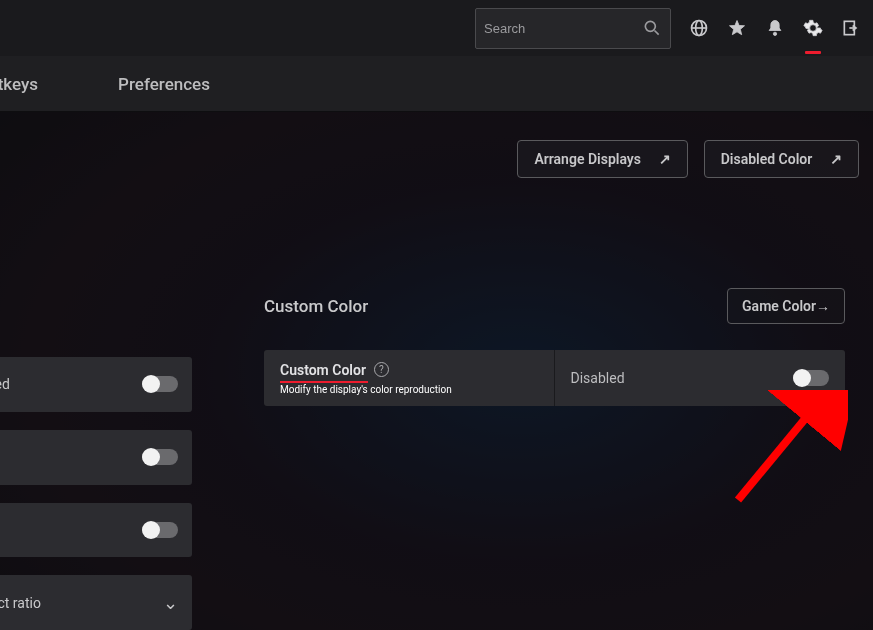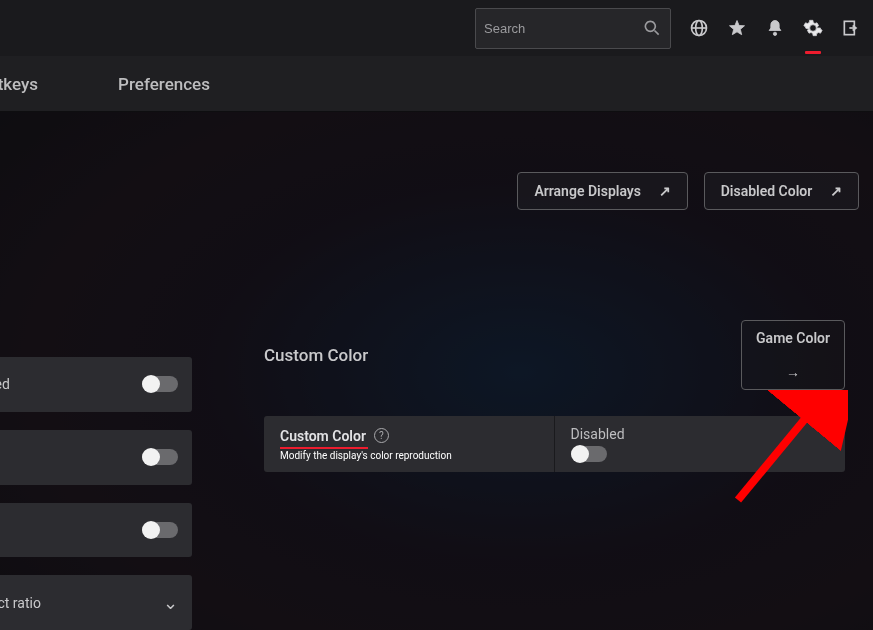--- a/index.html
+++ b/index.html
@@ -80,51 +80,49 @@
   display: flex; gap: 16px; justify-content: flex-end;
   margin-bottom: 110px;
 }
 .pill-btn {
   display: inline-flex; align-items: center; gap: 18px;
   border: 1px solid #5a5a5d; border-radius: 4px;
   padding: 10px 16px;
   color: #c8c8ca; font-size: 14px; font-weight: 600;
   background: rgba(34,34,37,0.45);
   cursor: pointer;
-  margin-top: 32px;
 }
 .pill-btn .arr { font-size: 14px; }
 
 .section-header {
   display: flex; align-items: center; justify-content: space-between;
   padding: 0 14px 0 264px;
   margin-bottom: 26px;
 }
 .section-title { font-size: 17px; color: #c9c9cb; font-weight: 500; }
 .game-color-btn {
-  display: inline-flex; align-items: center; gap: 18px;
+  display: inline-flex; align-items: center; 
   border: 1px solid #5a5a5d; border-radius: 4px;
   padding: 9px 14px;
   color: #c8c8ca; font-size: 14px; font-weight: 600;
   background: rgba(34,34,37,0.2);
   cursor: pointer;
-  flex-direction: column;
 }
 
 .row-group { display: flex; gap: 0; padding: 0 14px 0 264px; }
 .card {
   background: #2c2c30;
   border-radius: 3px;
   display: flex; flex-direction: column; justify-content: center;
   padding: 10px 16px;
   height: 56px;
   position: relative;
 }
 .card.left { width: 298px; border-top-right-radius: 0; border-bottom-right-radius: 0; border-right: 1px solid #1a1a1d; }
-.card.right { width: 298px; border-top-left-radius: 0; border-bottom-left-radius: 0; display: flex; flex-direction: column; align-items: flex-start; justify-content: space-between; }
+.card.right { width: 298px; border-top-left-radius: 0; border-bottom-left-radius: 0; display: flex; flex-direction: row; align-items: center; justify-content: space-between; }
 .card-title-row { display: flex; align-items: center; gap: 8px; }
 .card-title { font-size: 14px; color: #e3e3e5; font-weight: 600; position: relative; }
 .card-title .uline {
   position: absolute; left: 0; right: -2px; bottom: -5px; height: 2px; background: #ed1c2e;
 }
 .help-icon { width: 15px; height: 15px; border: 1.5px solid #a9a9ac; border-radius: 50%; display: inline-flex; align-items: center; justify-content: center; font-size: 10px; color: #a9a9ac; }
 .card-sub { font-size: 10px; color: #ffffff; margin-top: 6px; }
 .state-label { font-size: 14px; color: #bdbdbf; }
 
 .toggle {

